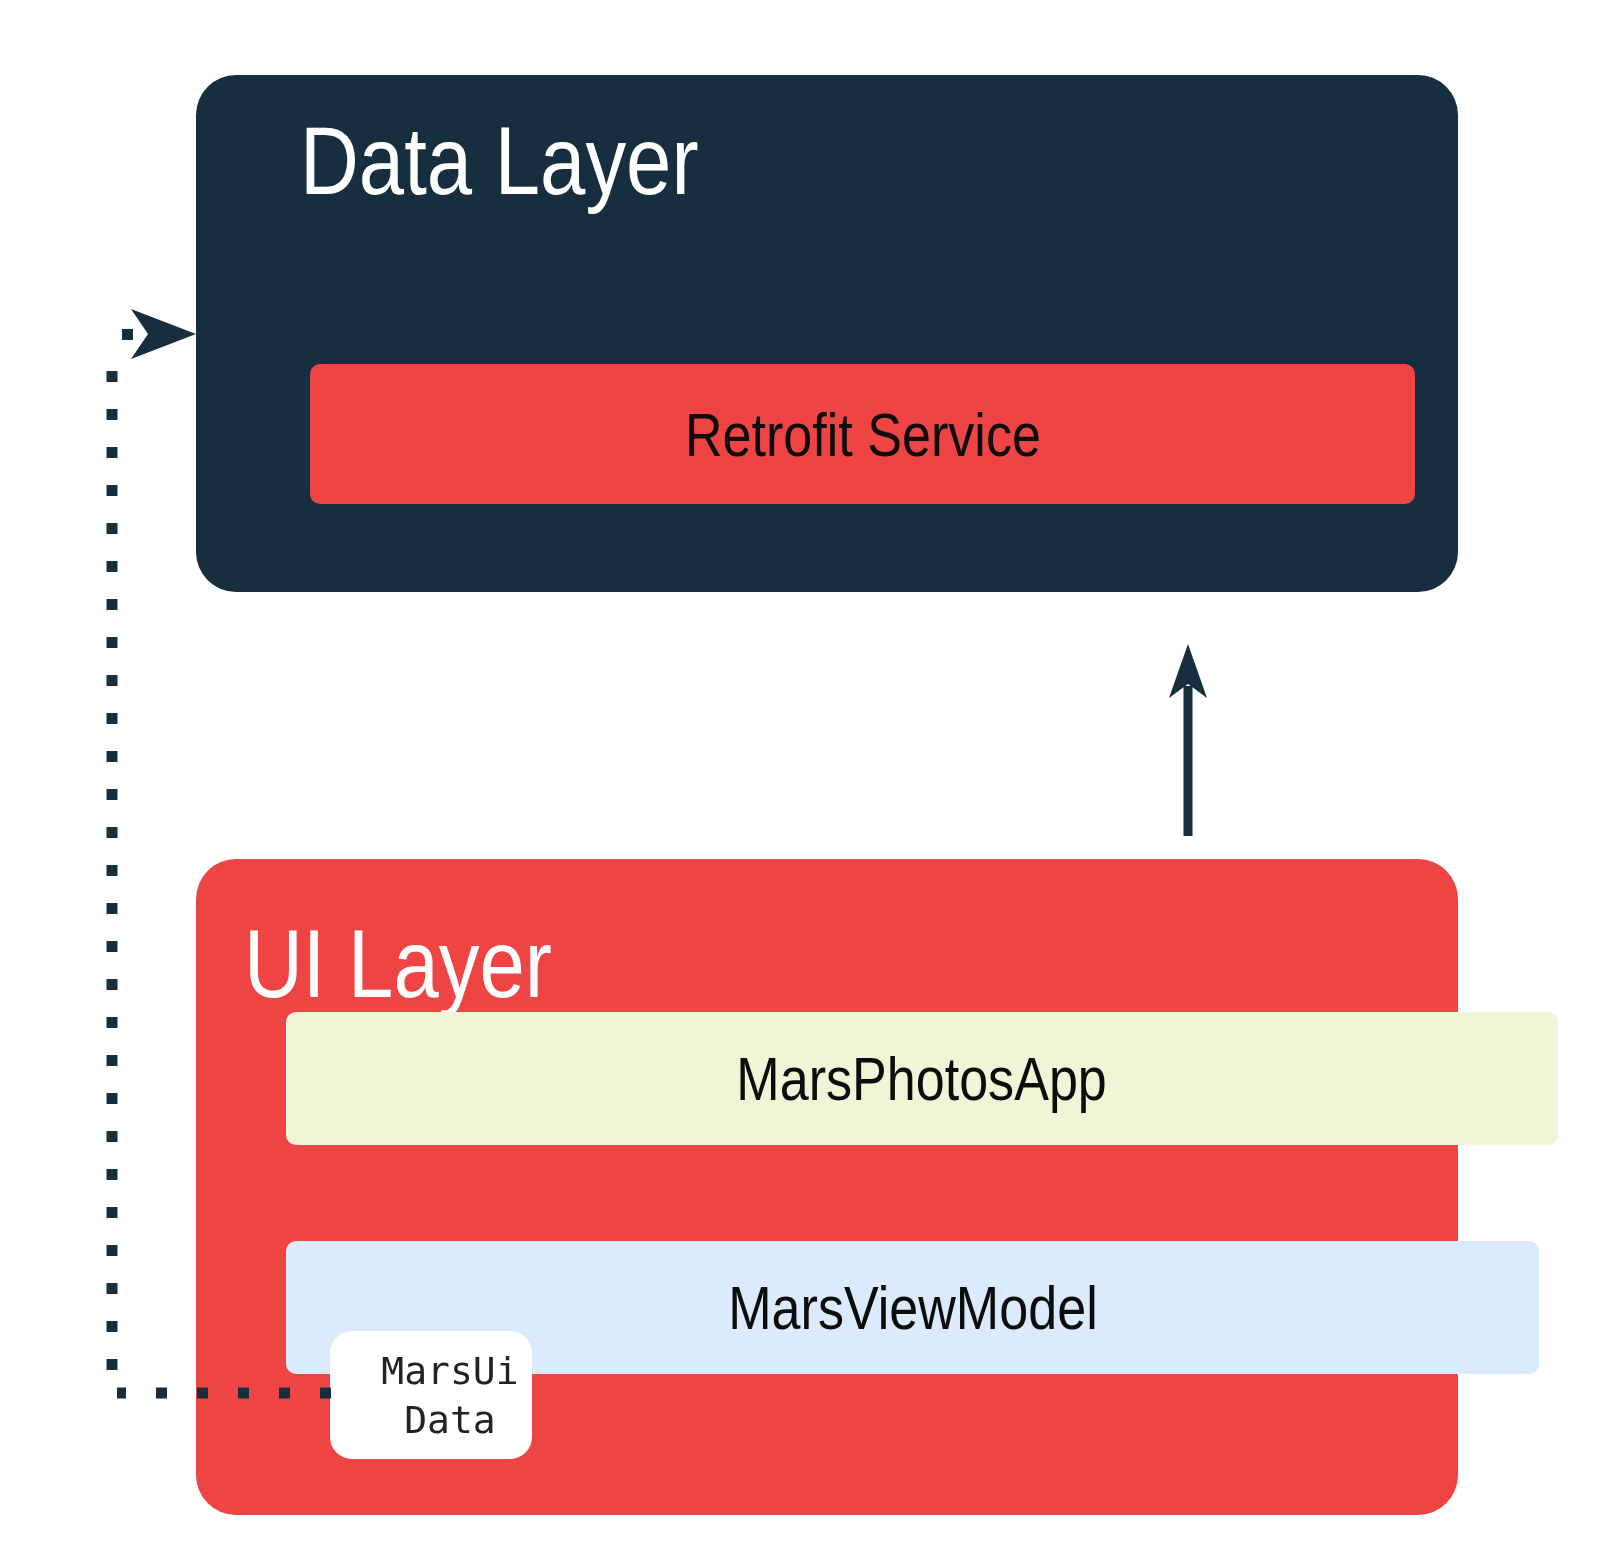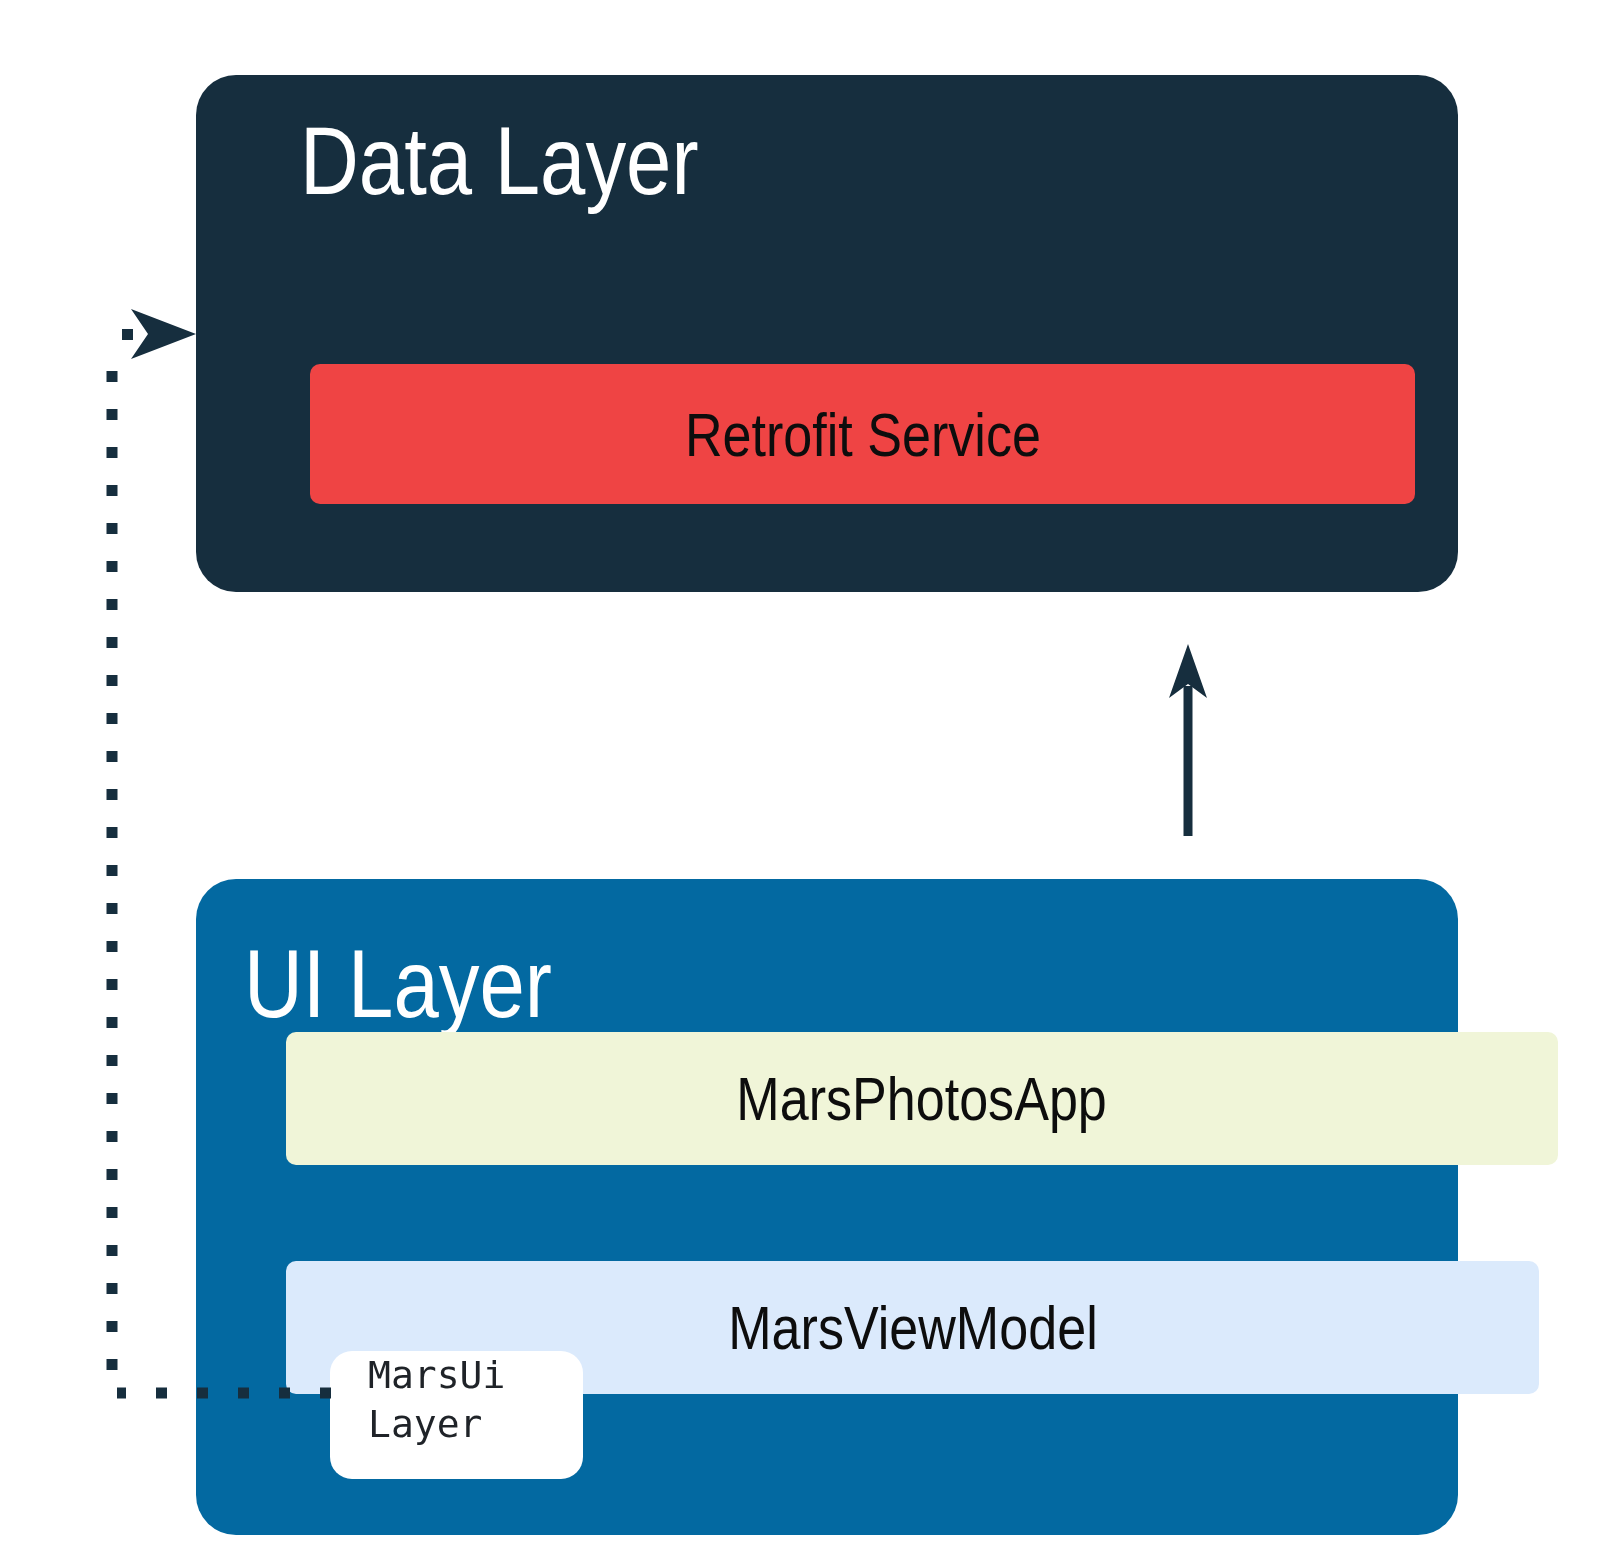--- a/index.html
+++ b/index.html
@@ -3,41 +3,41 @@
 <meta charset="utf-8">
 <style>
   html,body{margin:0;padding:0;background:#ffffff;}
   .canvas{
     position:relative;width:1600px;height:1566px;background:#ffffff;overflow:hidden;
     font-family:"Liberation Sans",sans-serif;
     text-decoration:underline;
   }
   .layer{position:absolute;border-radius:40px;}
   .layer-data{left:196px;top:75px;width:1262px;height:517px;background:#162E3E;}
-  .layer-ui{left:196px;top:879px;width:1262px;height:656px;background:#0369a1;}
+  .layer-ui{left:196px;top:859px;width:1262px;height:656px;background:#ef4444;text-align:center;}
   .layer-title{
     position:absolute;margin:0;color:#ffffff;font-size:97px;font-weight:400;
     white-space:nowrap;transform:scaleX(0.84);transform-origin:left top;line-height:1.1;
   }
   .layer-data .layer-title{left:104px;top:33px;}
   .layer-ui .layer-title{left:48px;top:52px;}
   .chip{
     position:absolute;border-radius:10px;display:flex;align-items:center;justify-content:center;
   }
   .chip-label{
     font-size:62px;color:#0D0D0D;white-space:nowrap;
     transform:scaleX(0.84);transform-origin:center center;
   }
   .chip-retrofit{left:114px;top:289px;width:1105px;height:140px;background:#ef4444;}
   .chip-app{left:90px;top:153px;width:1272px;height:133px;background:#F0F5D8;}
   .chip-vm{left:90px;top:382px;width:1253px;height:133px;background:#DBEAFC;}
   .state-chip{
-    position:absolute;left:134px;top:472px;width:253px;height:128px;
+    position:absolute;left:134px;top:472px;width:202px;height:128px;
     background:#FFFFFF;border-radius:22px;box-sizing:border-box;
-    padding:0 0 0 38px;
+    padding:16px 0 0 38px;
     font-family:"DejaVu Sans Mono",monospace;font-size:38px;line-height:49px;color:#1F2328;
   }
   .overlay{position:absolute;left:0;top:0;width:1600px;height:1566px;pointer-events:none;}
 </style>
 </head>
 <body>
 
 <div class="canvas">
 
   <section class="layer layer-data">
@@ -50,21 +50,21 @@
   <section class="layer layer-ui">
     <div class="layer-title">UI Layer</div>
     <div class="chip chip-app">
       <span class="chip-label">MarsPhotosApp</span>
     </div>
     <div class="chip chip-vm">
       <span class="chip-label">MarsViewModel</span>
     </div>
     <div class="state-chip">
       <div>MarsUi</div>
-      <div>Layer</div>
+      <div>Data</div>
     </div>
   </section>
 
   <svg class="overlay" viewBox="0 0 1600 1566">
 
     <line x1="1188" y1="836" x2="1188" y2="686" stroke="#162E3E" stroke-width="9"></line>
     <polygon points="1188,644 1207,698 1188,684 1169,698" fill="#162E3E"></polygon>
 
     <line x1="331" y1="1393" x2="117" y2="1393" stroke="#162E3E" stroke-width="11" stroke-dasharray="11 30"></line>
     <line x1="112" y1="1370" x2="112" y2="352" stroke="#162E3E" stroke-width="11" stroke-dasharray="11 27"></line>

